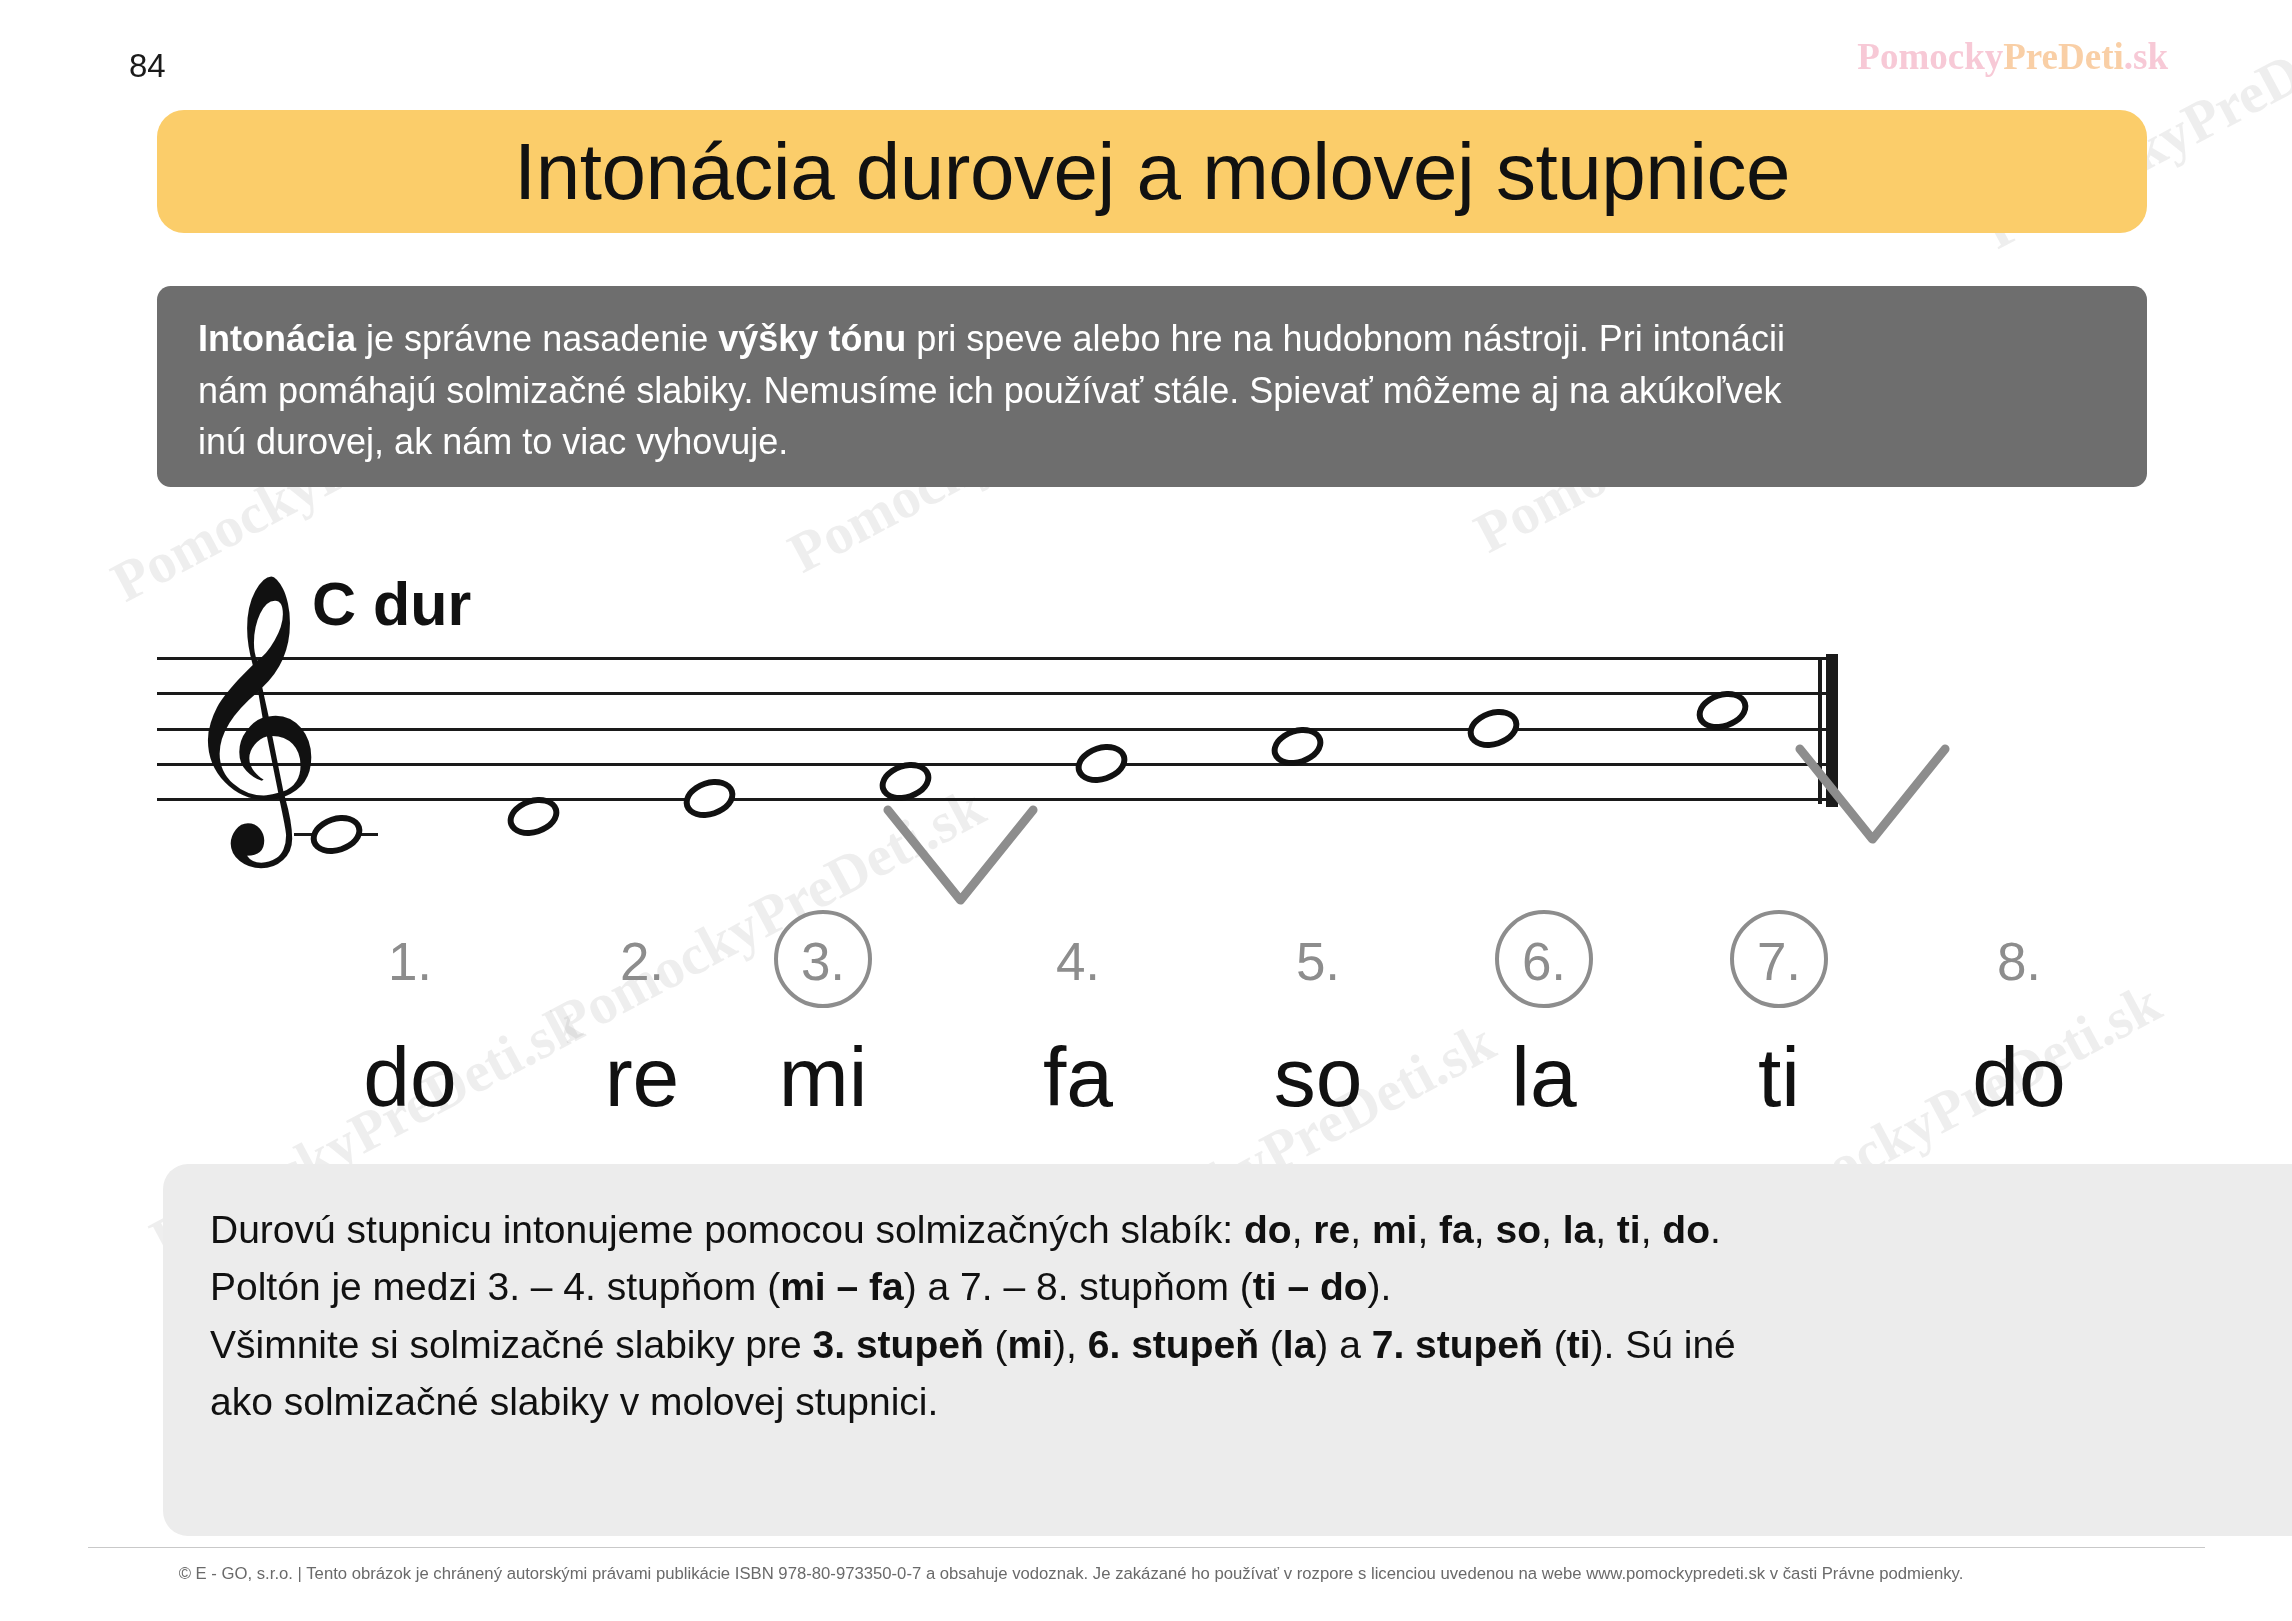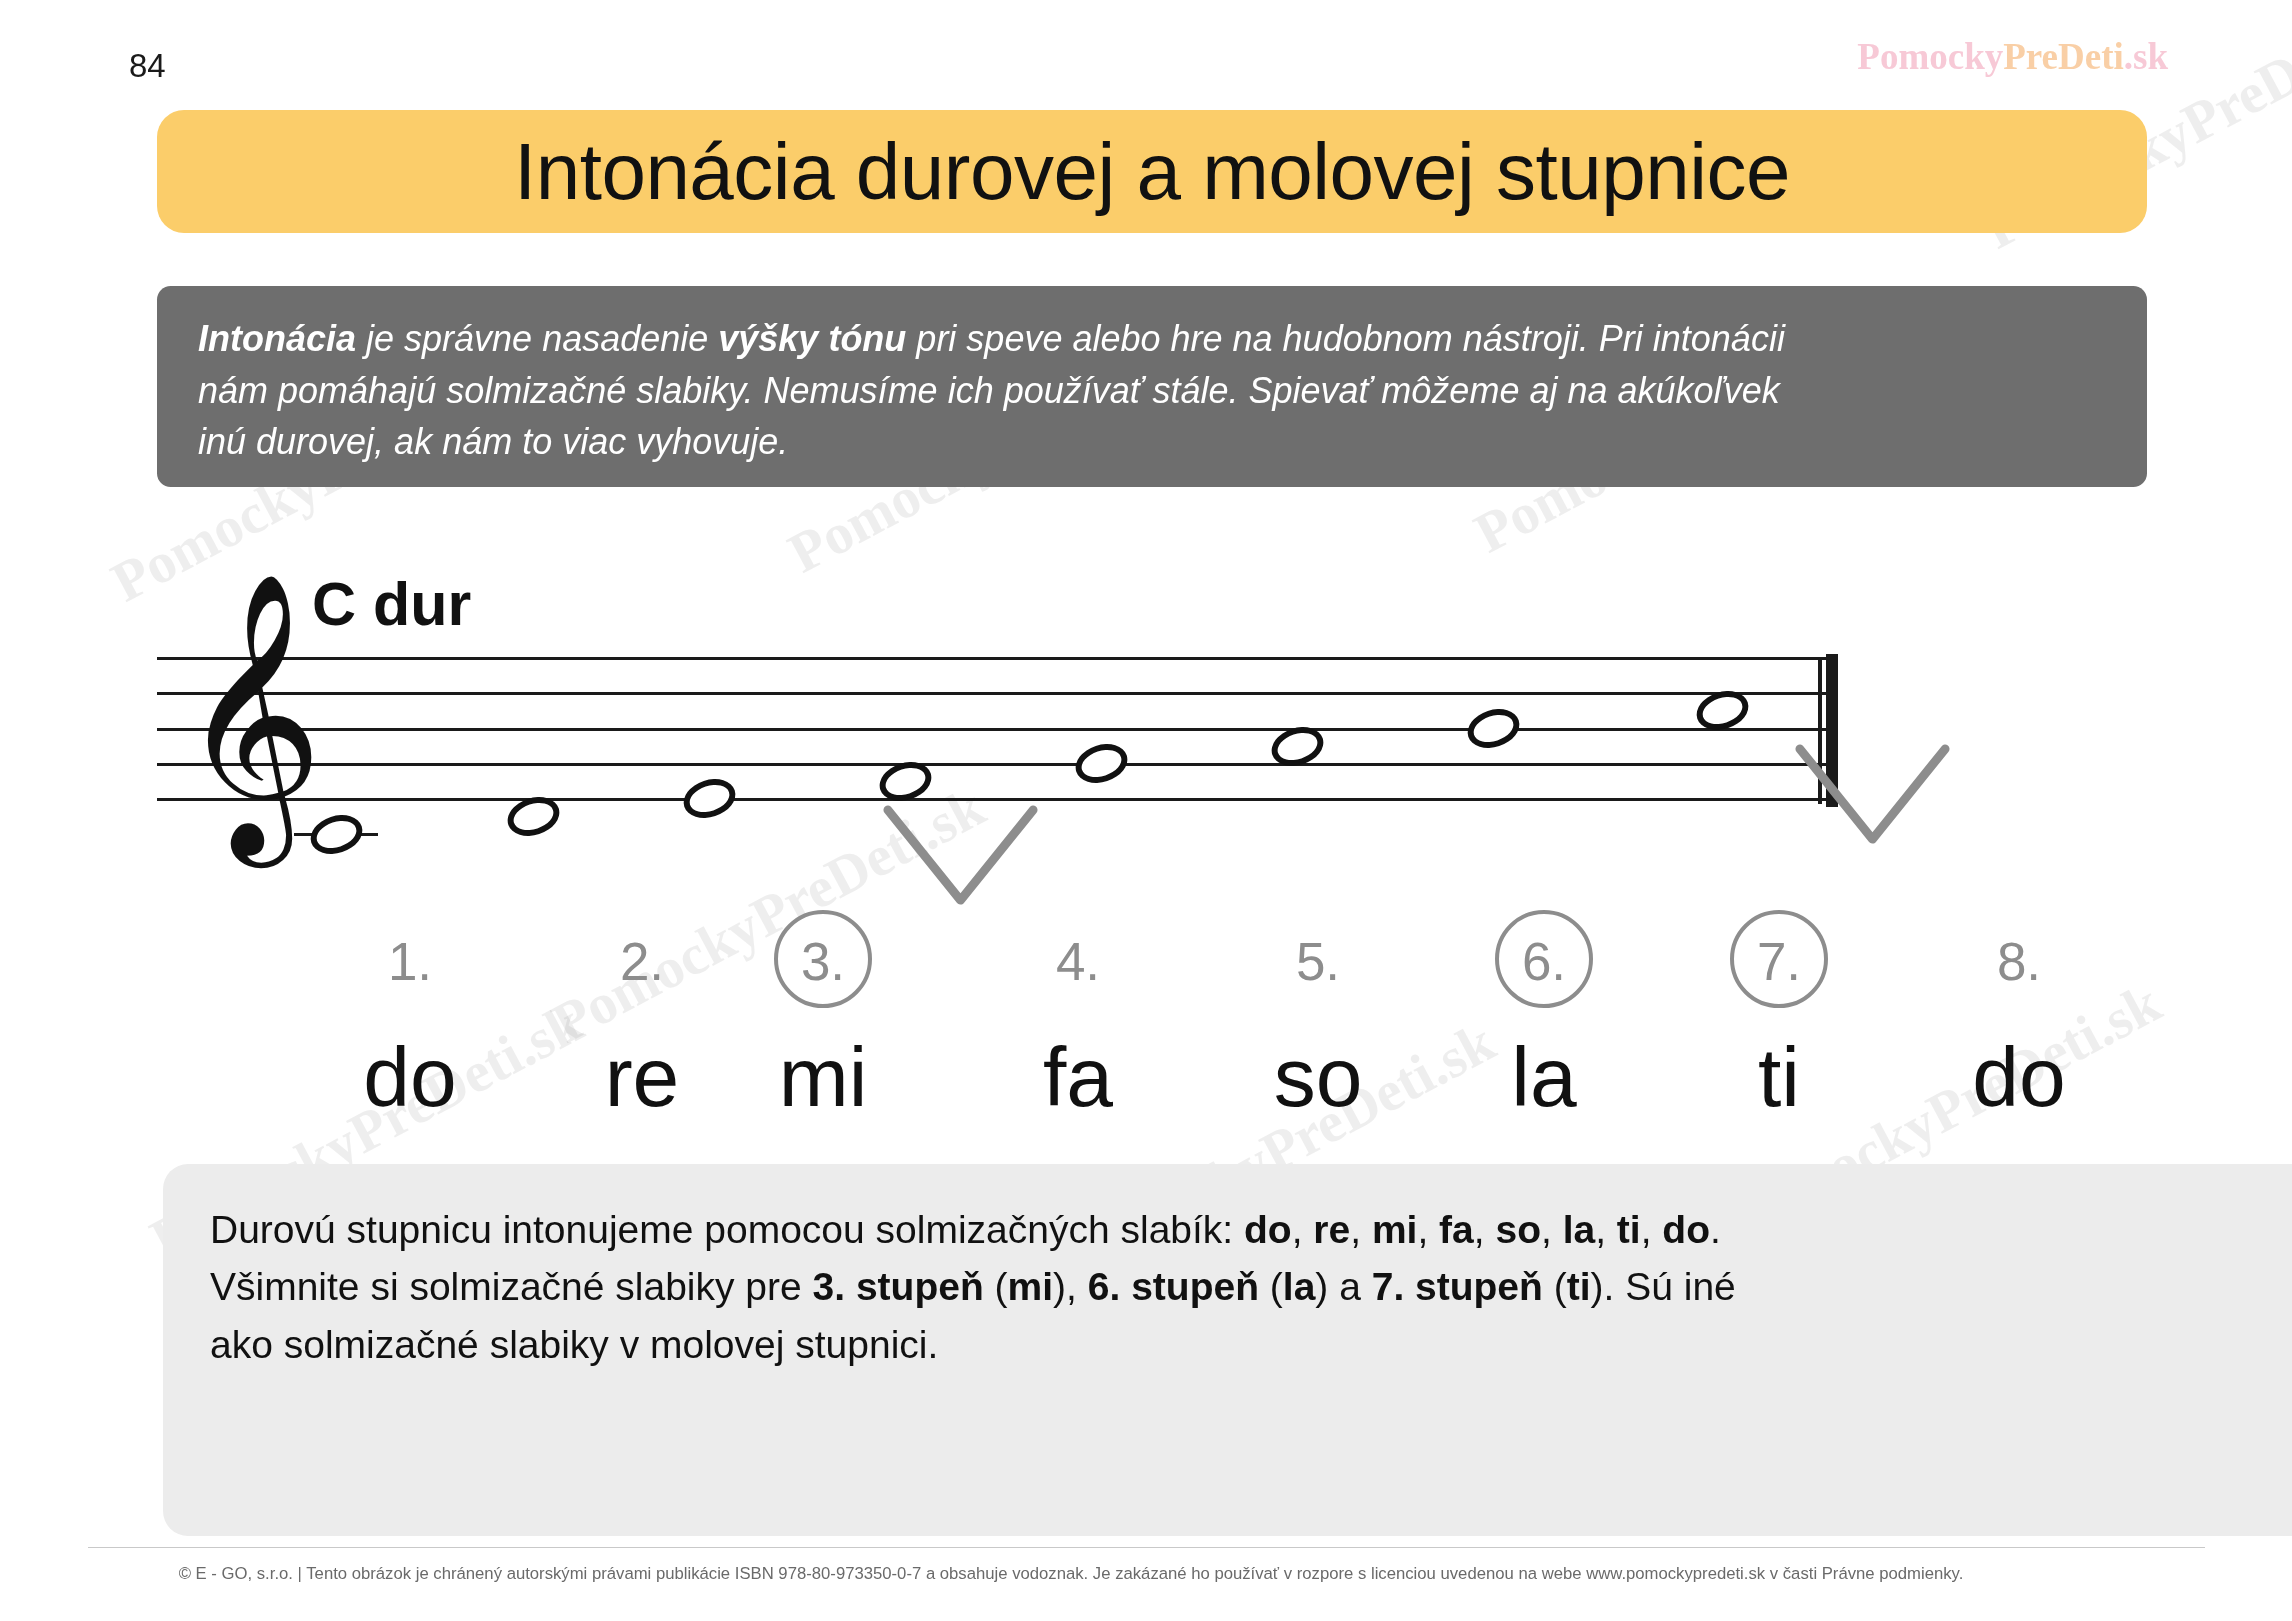--- a/index.html
+++ b/index.html
@@ -63,21 +63,20 @@
   .info-box {
     position: absolute;
     left: 157px;
     top: 286px;
     width: 1990px;
     height: 201px;
     background: #6e6e6e;
     border-radius: 13.7px;
     box-sizing: border-box;
     padding: 27.4px 41px 0 41px;
-    font-style: italic;
   }
   .info-box p {
     margin: 0;
     color: #ffffff;
     font-size: 36px;
     line-height: 1.42;
   }
   .info-box b { font-weight: bold; }
 
   
@@ -330,20 +329,23 @@
   <div class="syll" style="left:1446px; top:519px;">la</div>
   <div class="syll" style="left:1681px; top:519px;">ti</div>
   <div class="syll" style="left:1921px; top:519px;">do</div>
 </div>
 
 <div class="bottom-box">
   <p>
     <span>Durovú stupnicu intonujeme pomocou solmizačných slabík: </span><b>do</b>, <b>re</b>, <b>mi</b>, <b>fa</b>, <b>so</b>, <b>la</b>, <b>ti</b>, <b>do</b>.
   </p>
   <p>
+    <span>Poltón je medzi 3. – 4. stupňom (</span><b>mi – fa</b><span>)  a 7. – 8. stupňom (</span><b>ti – do</b><span>).</span>
+  </p>
+  <p>
     <span>Všimnite si solmizačné slabiky pre </span><b>3. stupeň</b><span> (</span><b>mi</b><span>), </span><b>6. stupeň</b><span> (</span><b>la</b><span>) a </span><b>7. stupeň</b><span> (</span><b>ti</b><span>). Sú iné</span>
   </p>
   <p>ako solmizačné slabiky v molovej stupnici.</p>
 </div>
 
 <div class="footer-rule"></div>
 <div class="footer">© E - GO, s.r.o. | Tento obrázok je chránený autorskými právami publikácie ISBN 978-80-973350-0-7 a obsahuje vodoznak. Je zakázané ho používať v rozpore s licenciou uvedenou na webe www.pomockypredeti.sk v časti Právne podmienky.</div>
 
 
 </body></html>

